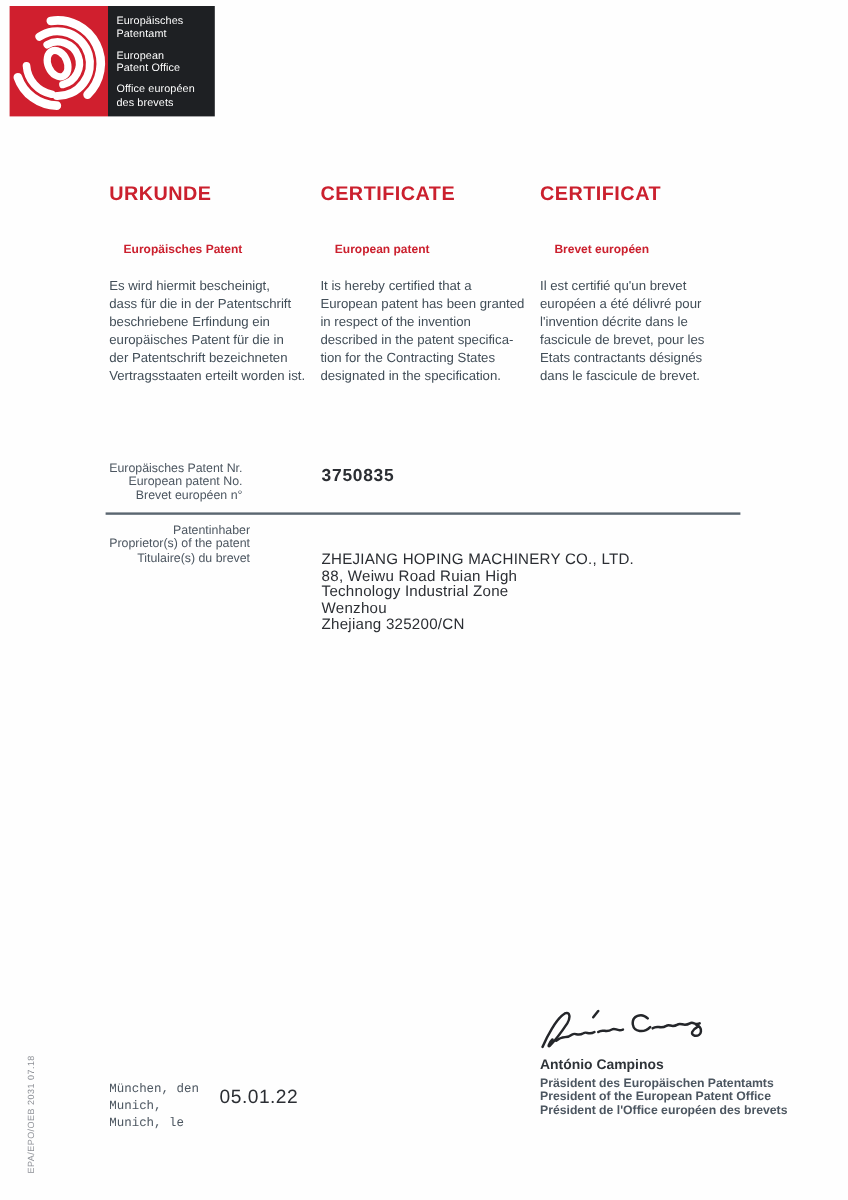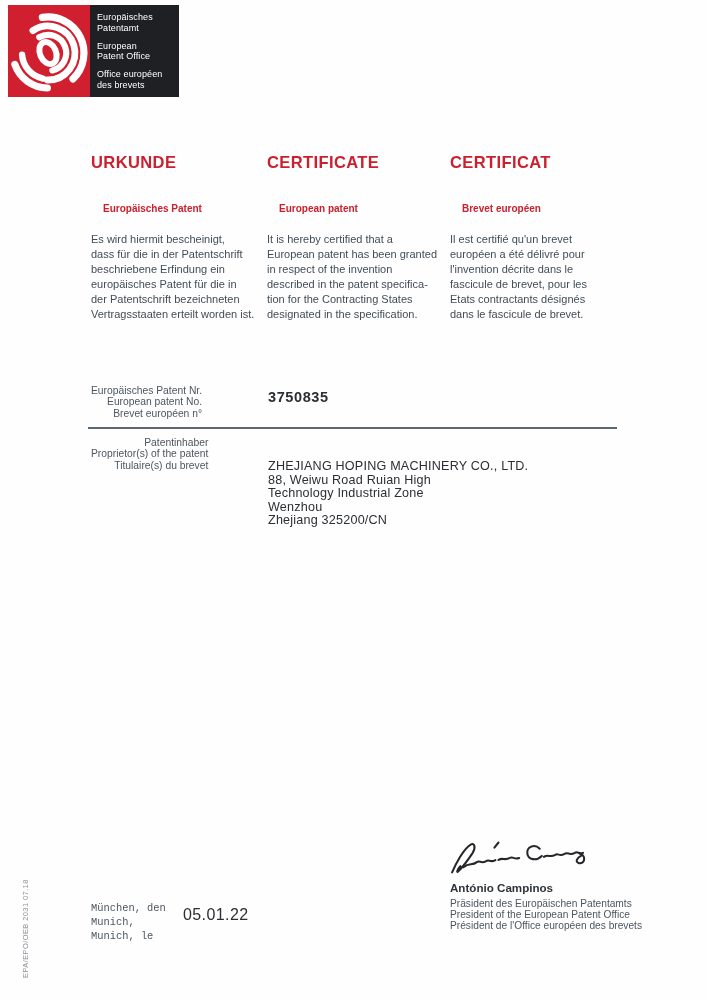--- a/index.html
+++ b/index.html
@@ -78,21 +78,21 @@
   }
 
   
   .signature-svg{position:absolute;left:449px;top:838px;}
   .signatory-name{
     position:absolute;left:450px;top:881px;
     font-size:11.6px;font-weight:bold;color:#2e3338;
   }
   .signatory-titles{
     position:absolute;left:450px;top:899px;
-    font-size:10.2px;line-height:10.8px;color:var(--ink-label,#4c5660);
+    font-size:10.2px;line-height:10.8px;color:var(--ink-label,#4c5660);font-weight:bold;
   }
 
   
   .place-labels{
     position:absolute;left:91px;top:902px;
     font-size:10.4px;line-height:13.8px;color:var(--ink-label,#4c5660);font-family:Liberation Mono, monospace;
   }
 </style>
 </head>
 <body>

